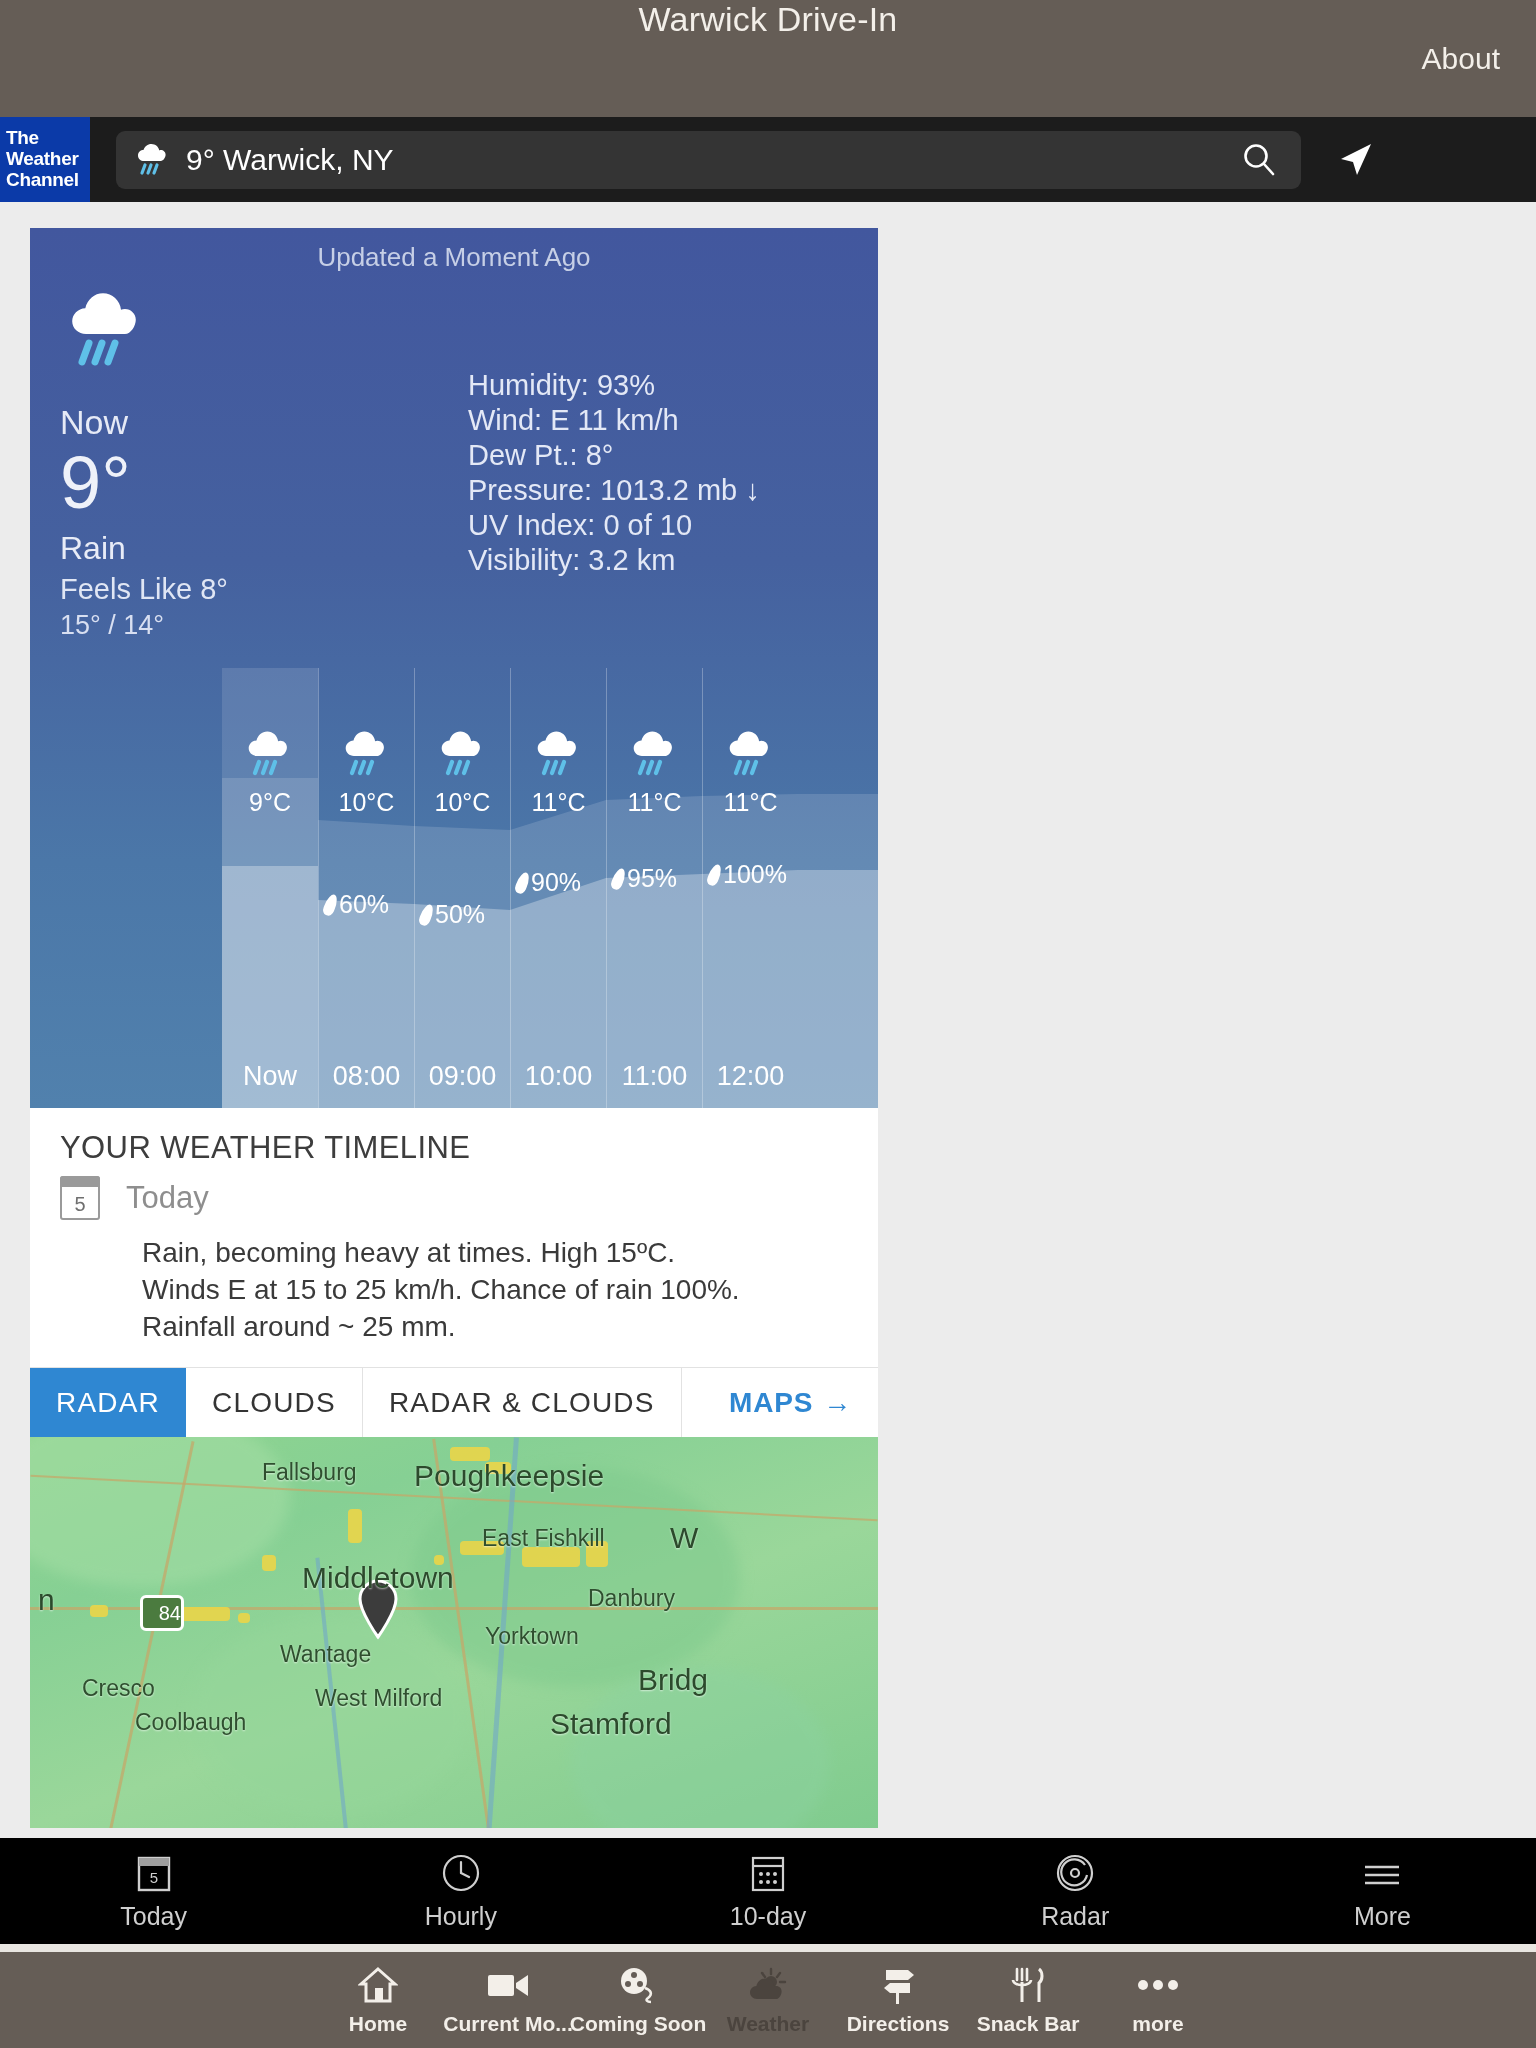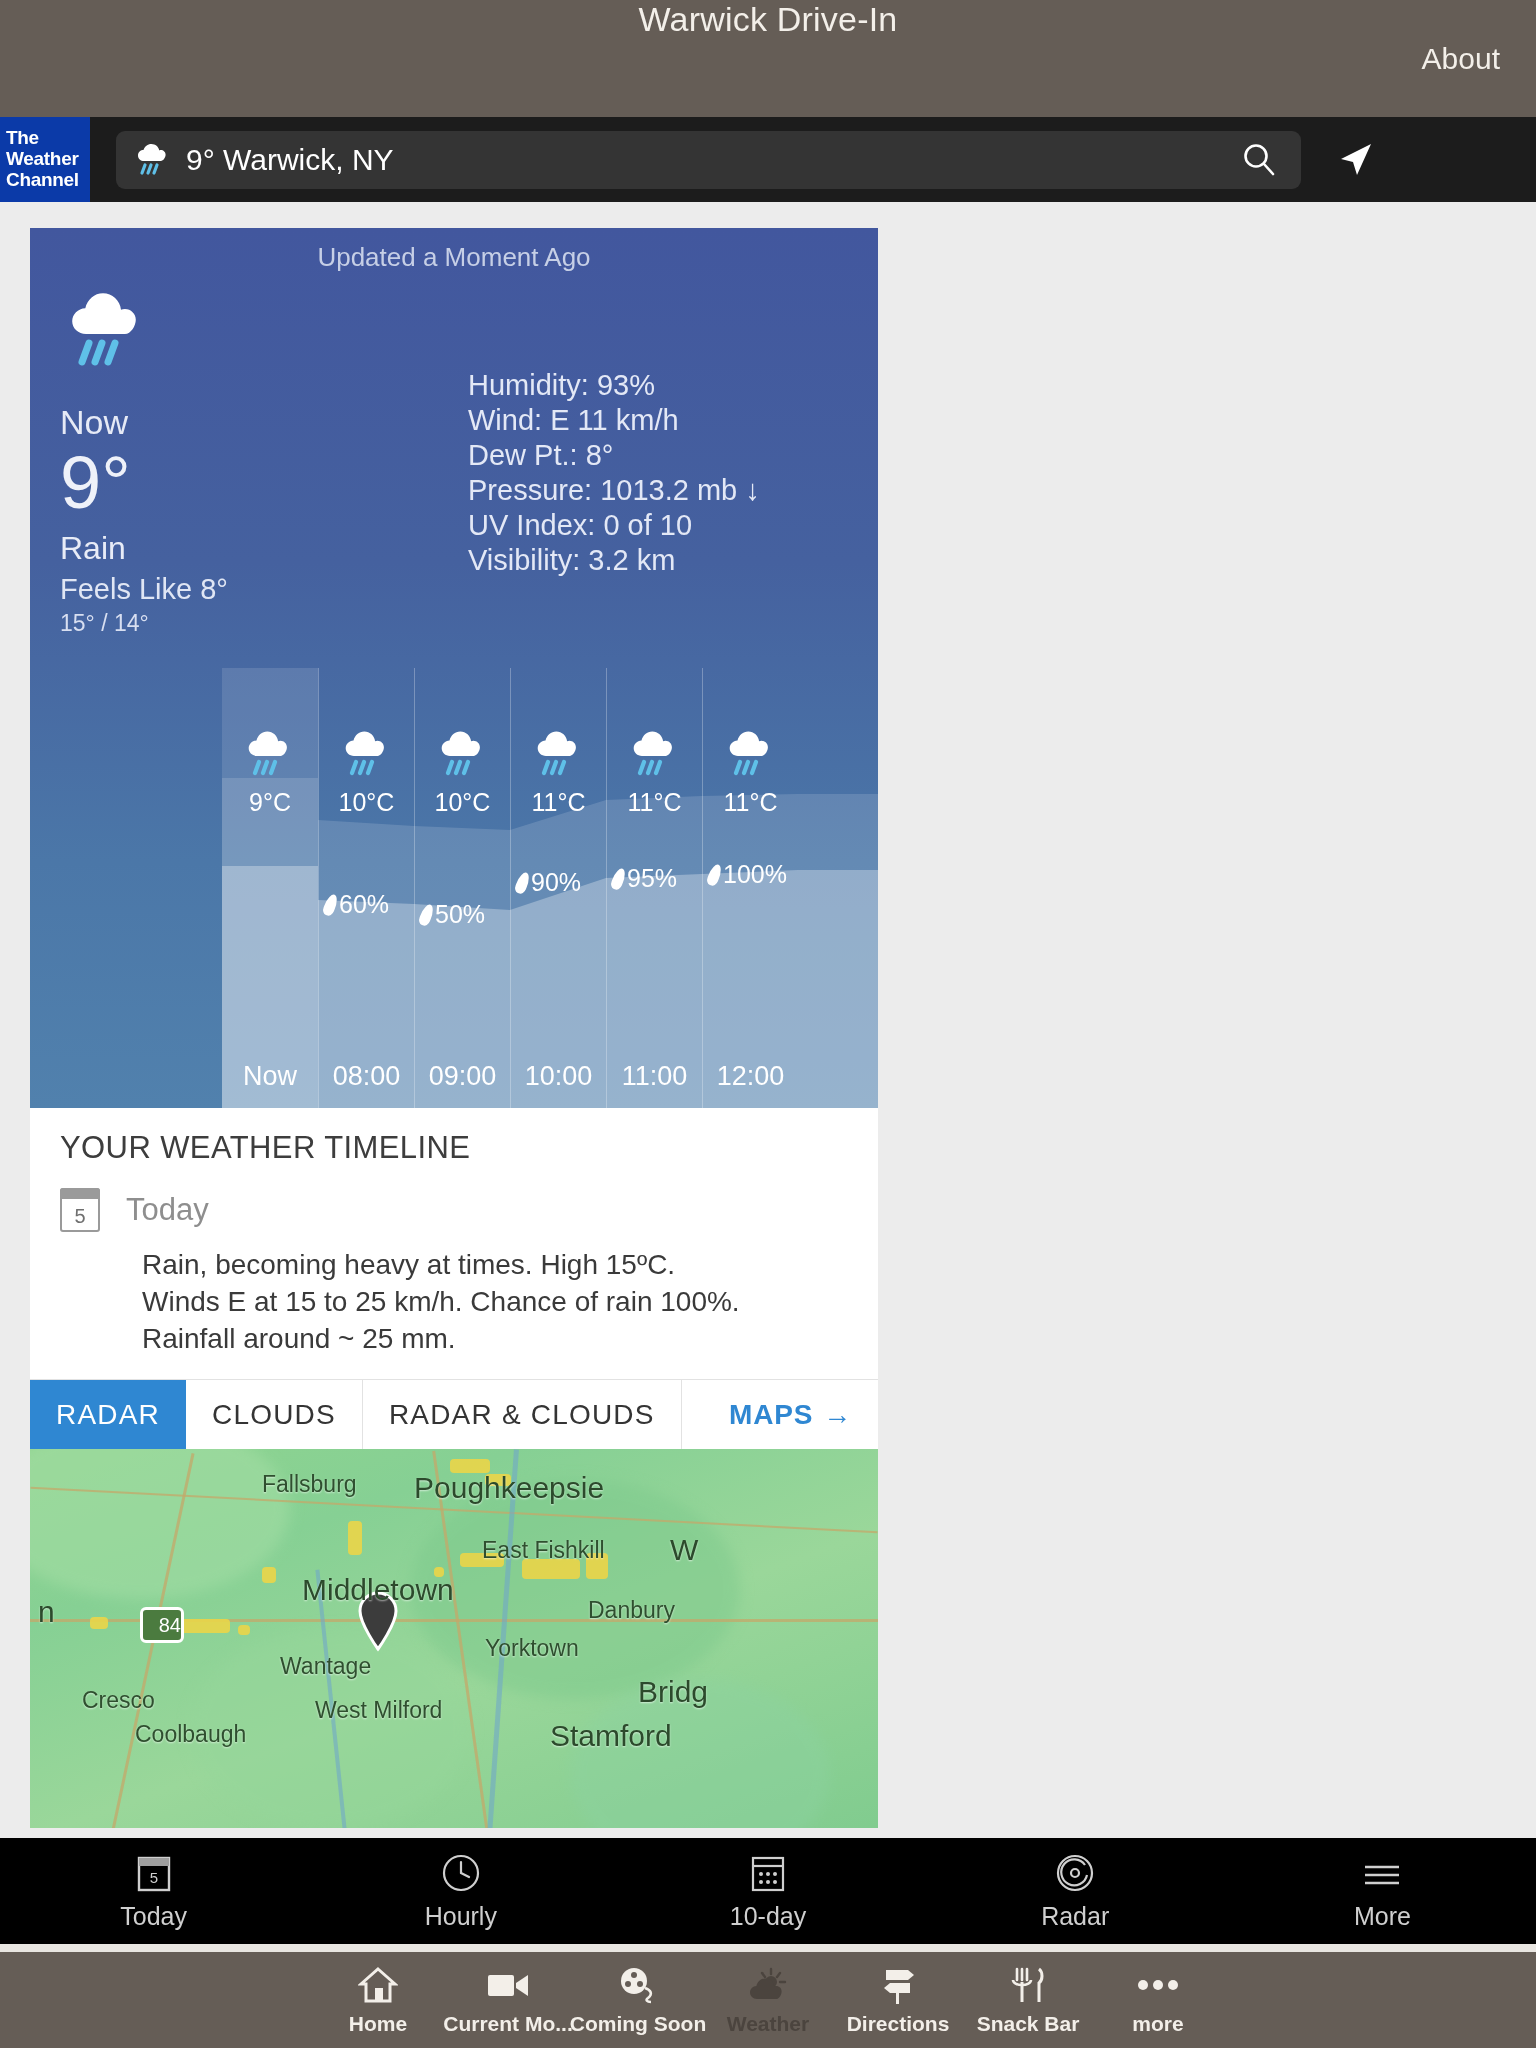--- a/index.html
+++ b/index.html
@@ -69,21 +69,21 @@
   .updated {
     position: absolute; top: 14px; left: 0; right: 0; text-align: center;
     color: #c6cfe6; font-size: 26px;
   }
   .hero-icon { position: absolute; left: 32px; top: 62px; width: 92px; height: 84px; }
   .hero-left { position: absolute; left: 30px; top: 175px; color: #e8ecf7; }
   .hero-now { font-size: 34px; color:#e6eaf6; margin-bottom: 4px; }
   .hero-temp { font-size: 74px; font-weight: 300; line-height: .95; color:#eef1f9; margin: 6px 0 12px 0;}
   .hero-cond { font-size: 32px; color:#e8ecf7; margin-bottom: 6px;}
   .hero-feels { font-size: 29px; color:#e0e6f4; margin-bottom: 4px;}
-  .hero-hilo  { font-size: 23px; color:#d8dff1;}
+  .hero-hilo  { font-size: 27px; color:#d8dff1;}
 
   .hero-right {
     position: absolute; left: 438px; top: 140px;
     color: #e3e8f6; font-size: 29px; line-height: 35px;
   }
   .hero-right div { white-space: nowrap; }
 
   
   .hourly {
     position: absolute; left: 192px; bottom: 0; right: 0; height: 440px;
@@ -100,21 +100,21 @@
   .hr-time { position:absolute; bottom: 16px; left:0; right:0; text-align:center; color:#fff; font-size:27px;}
   .drop {
     width: 11px; height: 22px; background:#fff;
     border-radius: 60% 60% 55% 55% / 75% 75% 35% 35%;
     transform: rotate(22deg); display:inline-block;
   }
   .precip-area { position:absolute; left:0; right:0; bottom:0; height: 330px; }
 
   
   .timeline { padding: 22px 30px 22px 30px; background:#fff;}
-  .tl-head { font-size: 31px; color:#3d3d3d; letter-spacing:.4px; margin-bottom: 22px;}
+  .tl-head { font-size: 31px; color:#3d3d3d; letter-spacing:.4px; margin-bottom: 10px;}
   .tl-row { display:flex; align-items:center; gap: 26px; margin-bottom: 14px;}
   .cal-icon {
     width: 40px; height: 44px; border:2px solid #9a9a9a; border-radius:3px;
     position:relative; display:flex; align-items:flex-end; justify-content:center;
     font-size:20px; color:#6f6f6f; padding-bottom:2px;
   }
   .cal-icon::before{
     content:""; position:absolute; left:-2px; right:-2px; top:-2px; height:11px;
     background:#9a9a9a; border-radius:3px 3px 0 0;
   }

